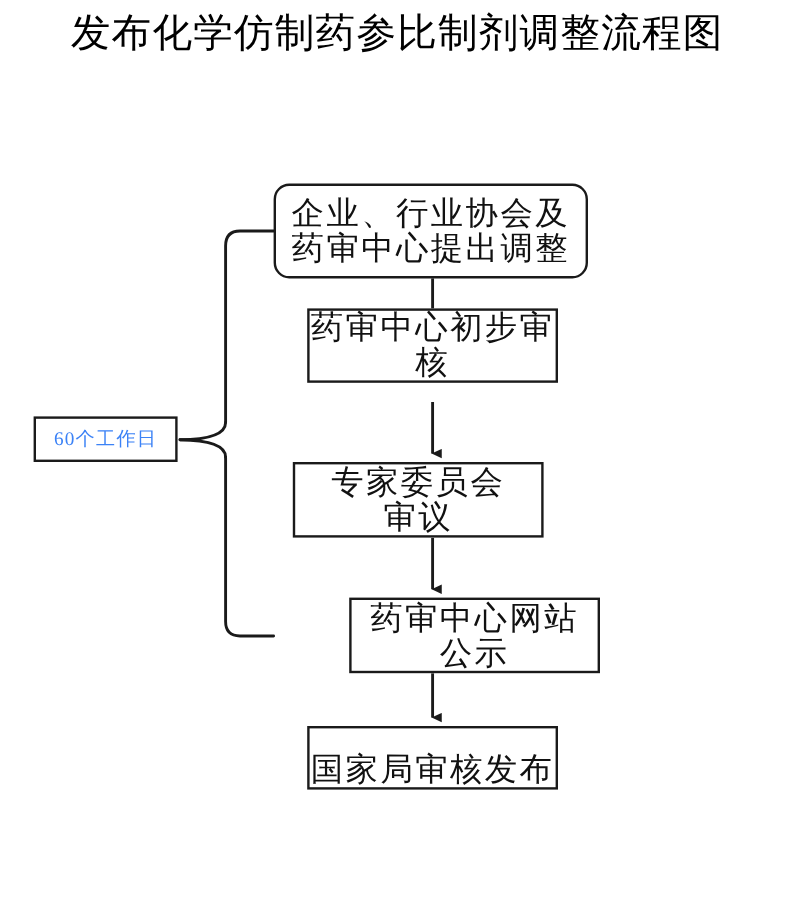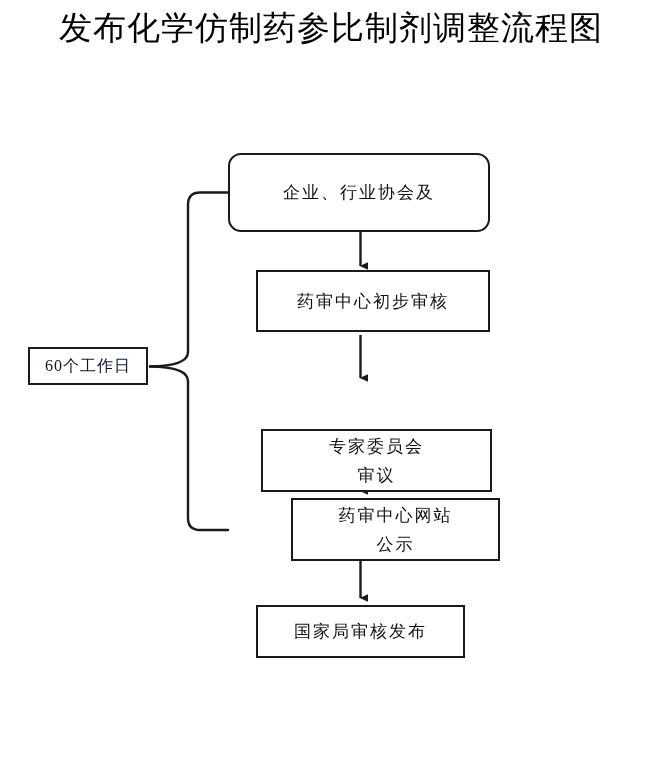--- a/index.html
+++ b/index.html
@@ -45,74 +45,74 @@
     align-items: center;
     justify-content: center;
     text-align: center;
     color: #111111;
     font-family: "Liberation Serif", "DejaVu Serif", serif;
     letter-spacing: 2px;
   }
   .node .lines {
     display: block;
     line-height: 29px;
-    font-size: 17px;
+    font-size: 27px;
   }
 
   .node--start {
     left: 228px;
     top: 153px;
     width: 262px;
     height: 79px;
     border-radius: 13px;
   }
   .node--review {
     left: 256px;
-    top: 270px;
-    width: 234px;
+    top: 257px;
+    width: 209px;
     height: 62px;
   }
   .node--committee {
-    left: 261px;
+    left: 244px;
     top: 385px;
-    width: 231px;
+    width: 209px;
     height: 63px;
-    margin-top: 44px;
   }
   .node--publicity {
     left: 256px;
     top: 498px;
     width: 209px;
     height: 63px;
     margin-left: 35px;
   }
   .node--release {
     left: 256px;
     top: 605px;
     width: 209px;
     height: 53px;
+    align-items: flex-end;
   }
 
   
   .duration-box {
     position: absolute;
     left: 28px;
     top: 347px;
     width: 120px;
     height: 38px;
     box-sizing: border-box;
     background: #ffffff;
     border: 2px solid #1a1a1a;
     display: flex;
     align-items: center;
     justify-content: center;
     font-family: "Liberation Serif", "DejaVu Serif", serif;
     font-size: 16px;
     letter-spacing: 1px;
-    color: #0f172a;
+    color: #3b82f6;
     white-space: nowrap;
   }
 
   
   #connectors {
     position: absolute;
     left: 0;
     top: 0;
     width: 662px;
     height: 761px;
@@ -160,20 +160,21 @@
     </g>
   </svg>
 
   <div class="duration-box">
     <span>60个工作日</span>
   </div>
 
   <div class="node node--start">
     <span class="lines">
       <span>企业、行业协会及</span><br>
+      <span>药审中心提出调整</span>
     </span>
   </div>
 
   <div class="node node--review">
     <span class="lines">
       <span>药审中心初步审核</span>
     </span>
   </div>
 
   <div class="node node--committee">

